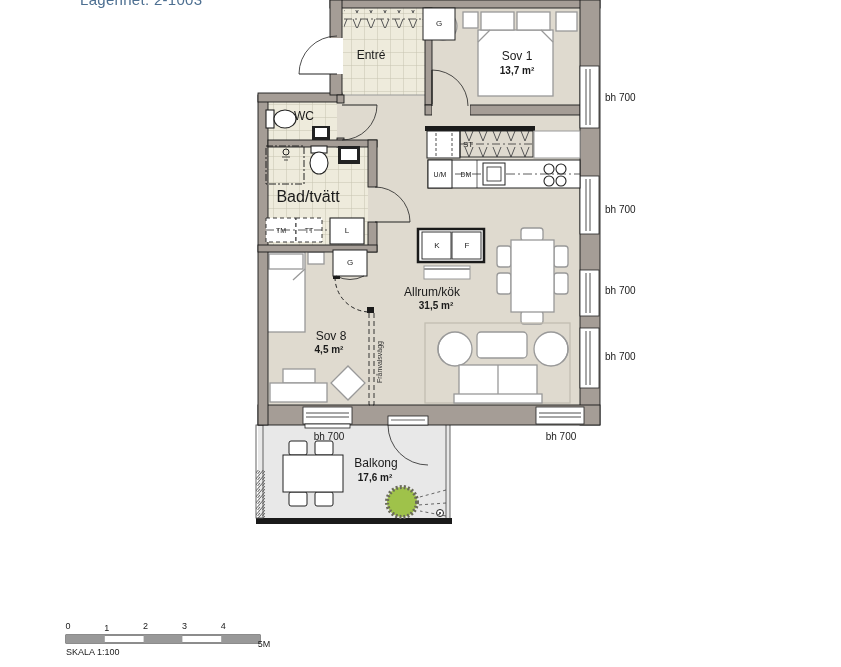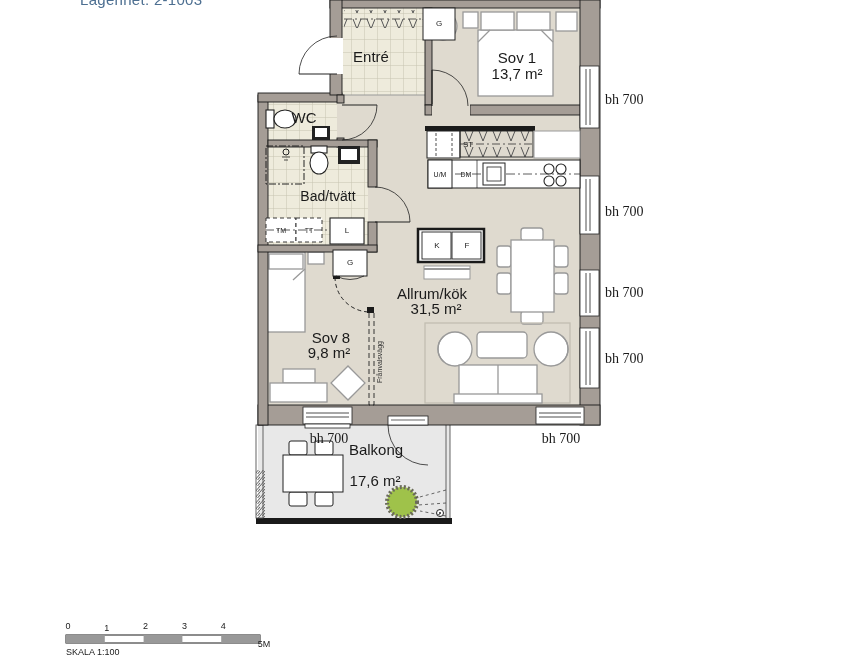--- a/index.html
+++ b/index.html
@@ -4,25 +4,25 @@
 <style>
   html,body{margin:0;padding:0;background:#fff;}
   #stage{position:relative;width:841px;height:667px;background:#fff;overflow:hidden;
          font-family:"Liberation Sans",sans-serif;}
   #plan-svg{position:absolute;left:0;top:0;}
   .lbl{position:absolute;color:#1a1a1a;white-space:nowrap;transform:translateX(-50%);
        font-family:"Liberation Sans",sans-serif;line-height:1;}
   .lbl.left{transform:none;}
   .title{position:absolute;left:80px;top:-9px;font-size:15px;color:#4d6f91;
          letter-spacing:.3px;white-space:nowrap;}
-  .room{font-size:15px;}
-  .area{font-size:15px;}
+  .room{font-size:12px;}
+  .area{font-size:10px;font-weight:bold;}
   .fix{font-size:8px;}
   .fix7{font-size:7px;}
-  .bh{font-size:14px;font-family:Liberation Serif, serif;}
+  .bh{font-size:10px;}
   .tick{font-size:9px;}
   .vertical{transform:translate(-50%,-50%) rotate(-90deg);font-size:7px;color:#333;}
 </style>
 </head>
 <body>
 
 <div id="stage">
 
 <svg id="plan-svg" width="841" height="667" viewBox="0 0 841 667">
   <defs>
@@ -266,26 +266,26 @@
     <rect x="221.2" y="635" width="38.8" height="8" fill="#999"></rect>
   </g>
 </svg>
 
   <div class="title">Lägenhet: 2-1003</div>
 
   <div class="lbl room" style="left:371px;top:49px">Entré</div>
   <div class="lbl room" style="left:517px;top:50px">Sov 1</div>
   <div class="lbl area" style="left:517px;top:66px">13,7 m²</div>
   <div class="lbl room" style="left:304px;top:110px">WC</div>
-  <div class="lbl room" style="left:328px;top:189px;font-size:14px">Bad/tvätt</div>
+  <div class="lbl room" style="left:308px;top:189px;font-size:16px">Bad/tvätt</div>
   <div class="lbl room" style="left:432px;top:286px">Allrum/kök</div>
   <div class="lbl area" style="left:436px;top:301px">31,5 m²</div>
   <div class="lbl room" style="left:331px;top:330px">Sov 8</div>
-  <div class="lbl area" style="left:329px;top:345px">9,8 m²</div>
-  <div class="lbl room" style="left:376px;top:442px">Balkong</div>
+  <div class="lbl area" style="left:329px;top:345px">4,5 m²</div>
+  <div class="lbl room" style="left:376px;top:457px">Balkong</div>
   <div class="lbl area" style="left:375px;top:473px">17,6 m²</div>
 
   <div class="lbl fix" style="left:439px;top:20px">G</div>
   <div class="lbl fix" style="left:350px;top:259px">G</div>
   <div class="lbl fix" style="left:468px;top:141px">ST</div>
   <div class="lbl fix7" style="left:440px;top:171px">U/M</div>
   <div class="lbl fix7" style="left:466px;top:171px">DM</div>
   <div class="lbl fix" style="left:437px;top:242px">K</div>
   <div class="lbl fix" style="left:467px;top:242px">F</div>
   <div class="lbl fix7" style="left:281px;top:227px">TM</div>

